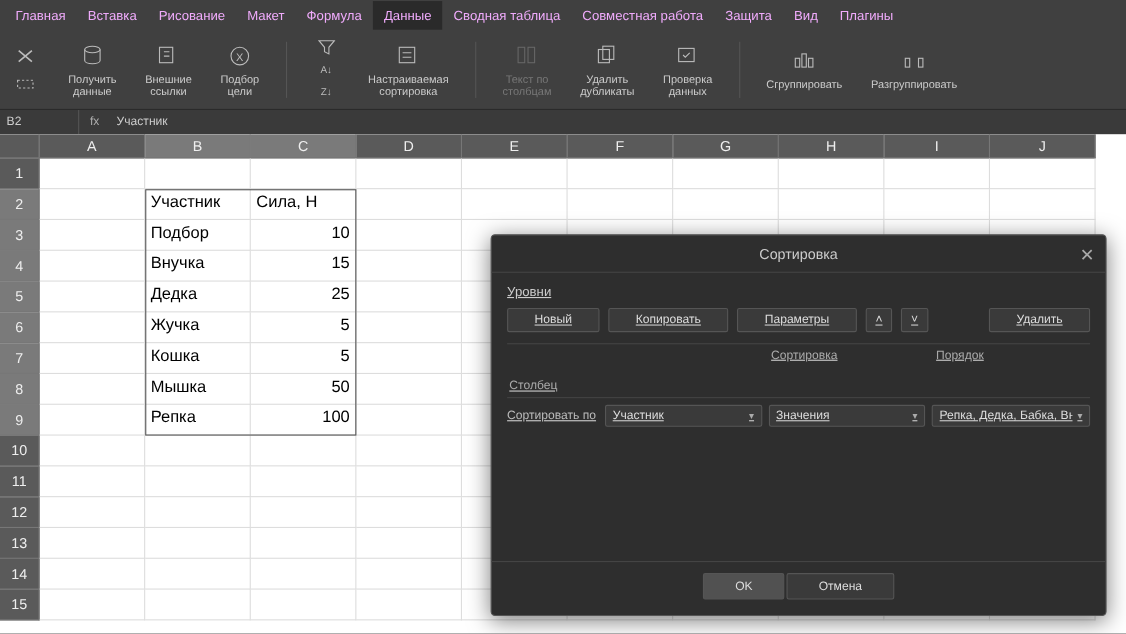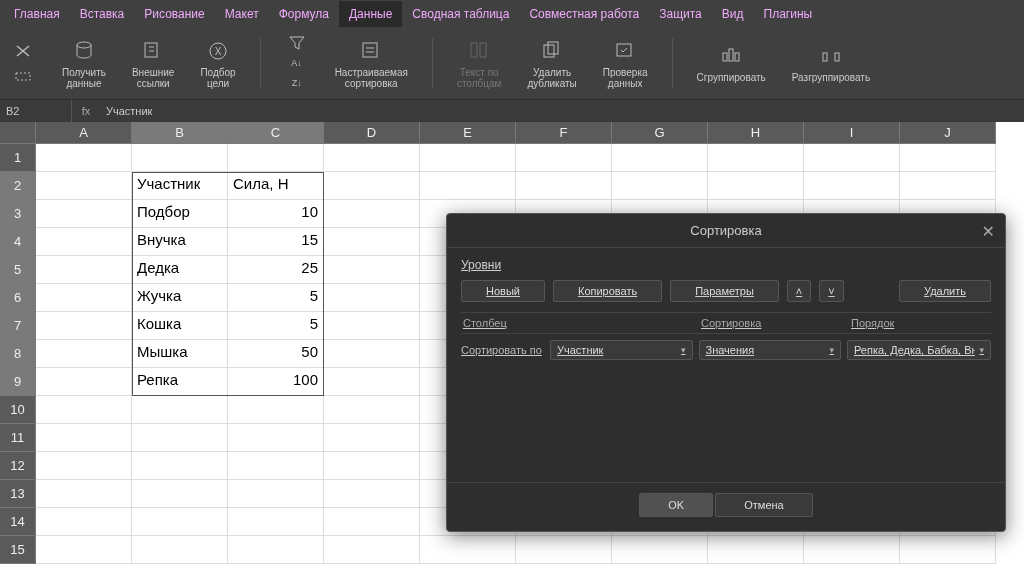--- a/index.html
+++ b/index.html
@@ -46,21 +46,21 @@
 .dlg-title { height:34px; display:flex; align-items:center; justify-content:center; position:relative; border-bottom:1px solid #444; }
 .dlg-title .t { font-size:13px; }
 .dlg-title .close { position:absolute; right:10px; top:8px; color:#aaa; font-size:16px; cursor:pointer; }
 .dlg-body { padding:10px 14px 6px;text-decoration:underline; }
 .dlg-label { font-size:12px; margin-bottom:8px; }
 .dlg-row { display:flex; gap:8px; align-items:center; margin-bottom:10px; }
 .dbtn { background:#3a3a3a; border:1px solid #555; color:#ddd; font-size:11px; padding:4px 24px; border-radius:2px; cursor:pointer; }
 .dbtn.icon { padding:4px 8px; }
 .spacer { flex:1; }
 .dlg-heads { display:flex; font-size:11px; color:#aaa; padding:4px 0 4px 2px; border-top:1px solid #444; border-bottom:1px solid #444; }
-.dlg-heads div:nth-child(1){ width:238px; }
+.dlg-heads div:nth-child(1){ width:238px;margin-top:28px; }
 .dlg-heads div:nth-child(2){ width:150px; }
 .dlg-heads div:nth-child(3){ flex:1; }
 .dlg-level { display:flex; align-items:center; gap:6px; padding:6px 0; }
 .dlg-level .lab { width:84px; font-size:11px; color:#bbb; }
 .dsel { background:#3a3a3a; border:1px solid #555; color:#ddd; font-size:11px; padding:3px 6px; border-radius:2px; display:flex; align-items:center; justify-content:space-between; cursor:pointer; }
 .dsel .arr { font-size:9px; color:#aaa; margin-left:4px; }
 .dlg-fill { height:110px; }
 .dlg-foot { display:flex; justify-content:center; gap:2px; padding:10px 0 14px; border-top:1px solid #444; }
 .dlg-foot .dbtn { padding:5px 28px; }
 .dlg-foot .dbtn.primary{ background:#515151; }

